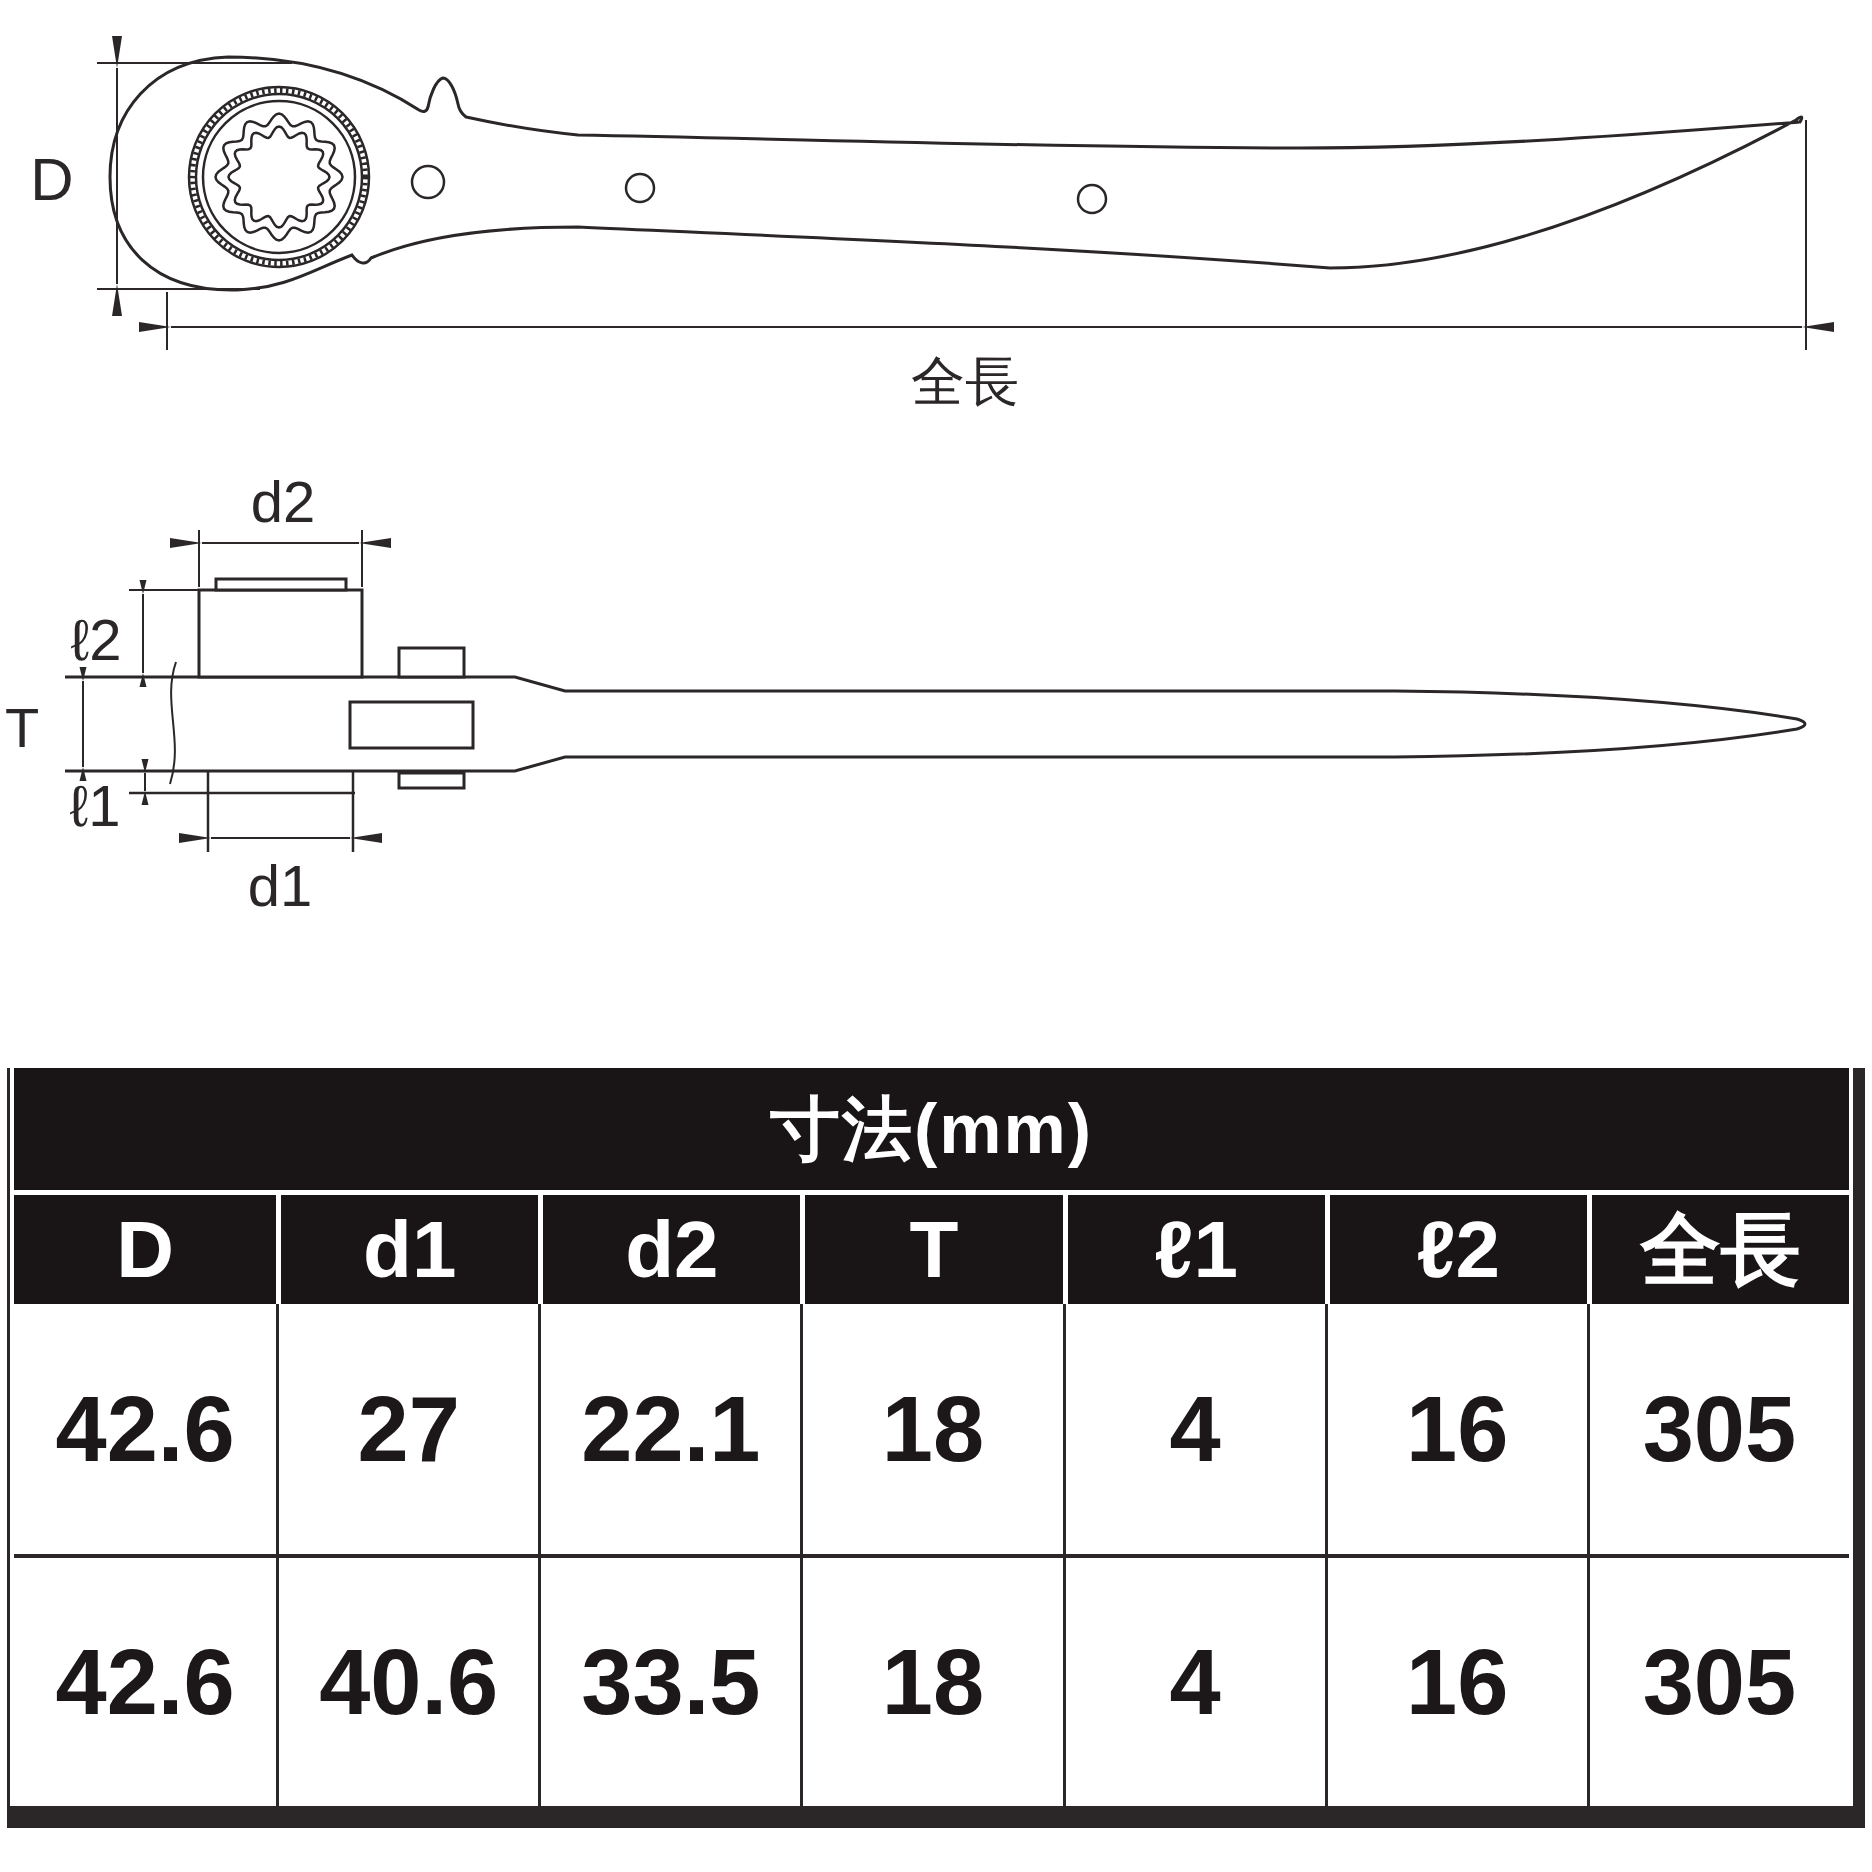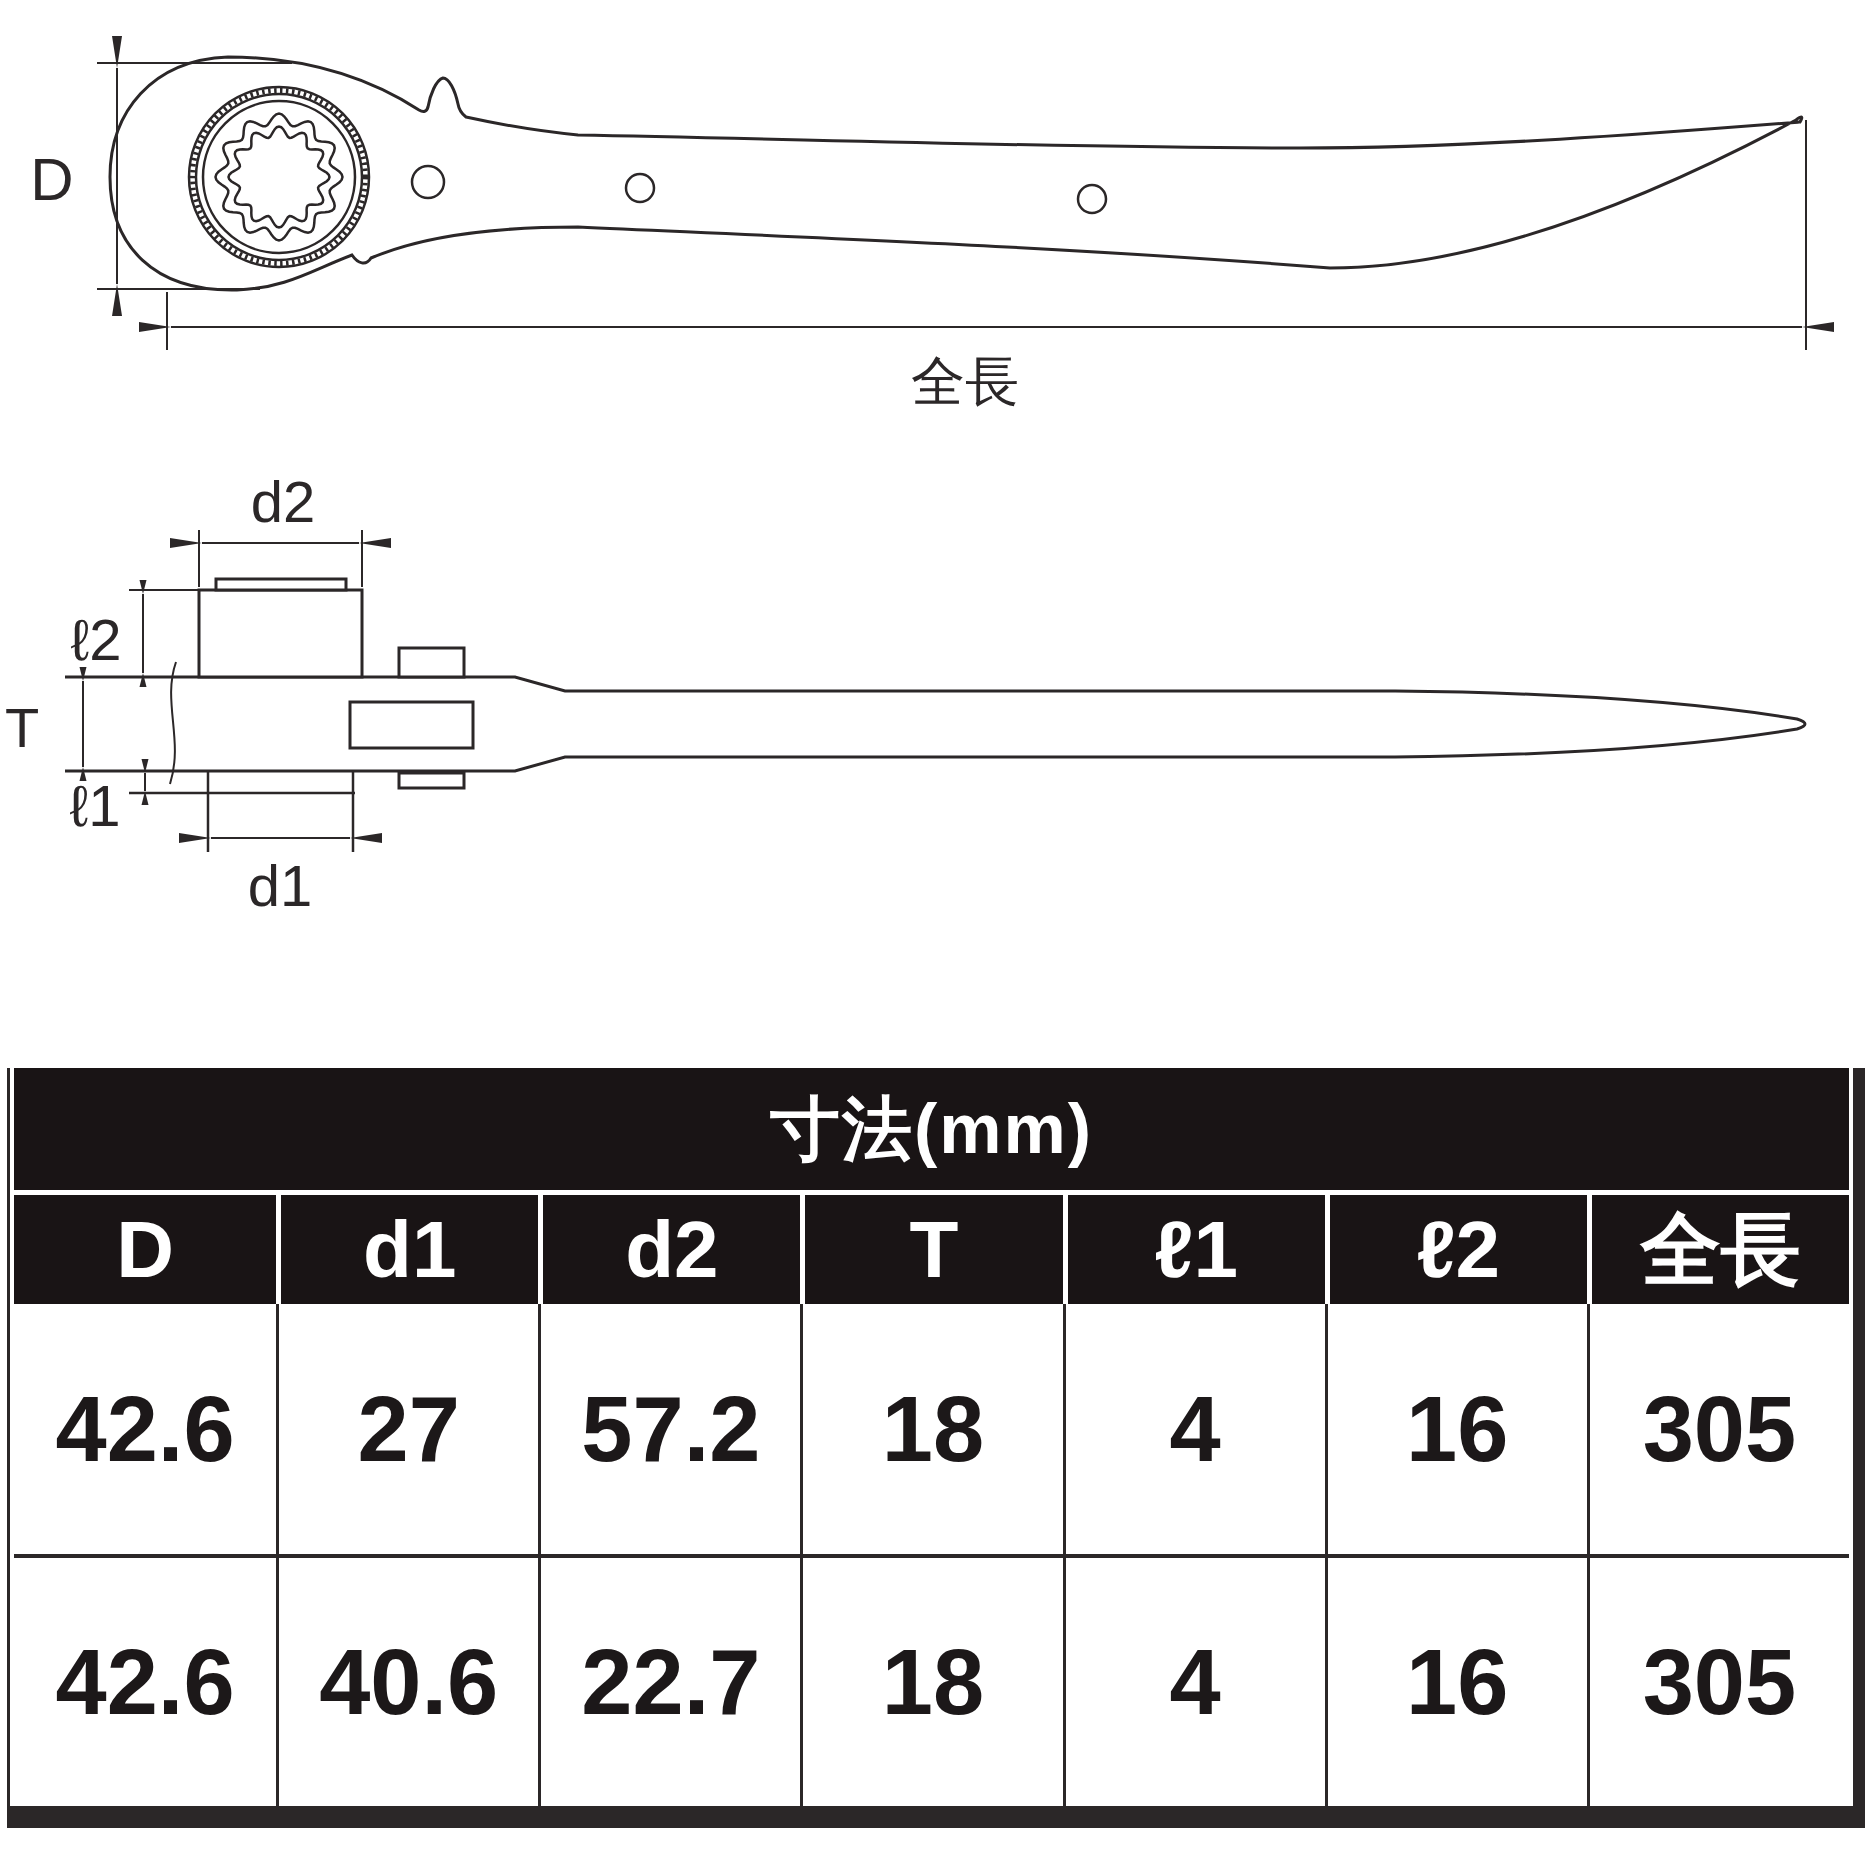--- a/index.html
+++ b/index.html
@@ -153,30 +153,30 @@
           <th class="col">T</th>
           <th class="col">ℓ1</th>
           <th class="col">ℓ2</th>
           <th class="col">全長</th>
         </tr>
       </thead>
       <tbody>
         <tr class="row1">
           <td class="val">42.6</td>
           <td class="val">27</td>
-          <td class="val">57.2</td>
+          <td class="val">22.1</td>
           <td class="val">18</td>
           <td class="val">4</td>
           <td class="val">16</td>
           <td class="val">305</td>
         </tr>
         <tr class="row2">
           <td class="val">42.6</td>
           <td class="val">40.6</td>
-          <td class="val">22.7</td>
+          <td class="val">33.5</td>
           <td class="val">18</td>
           <td class="val">4</td>
           <td class="val">16</td>
           <td class="val">305</td>
         </tr>
       </tbody>
     </table>
   </div>
 </div>
 

